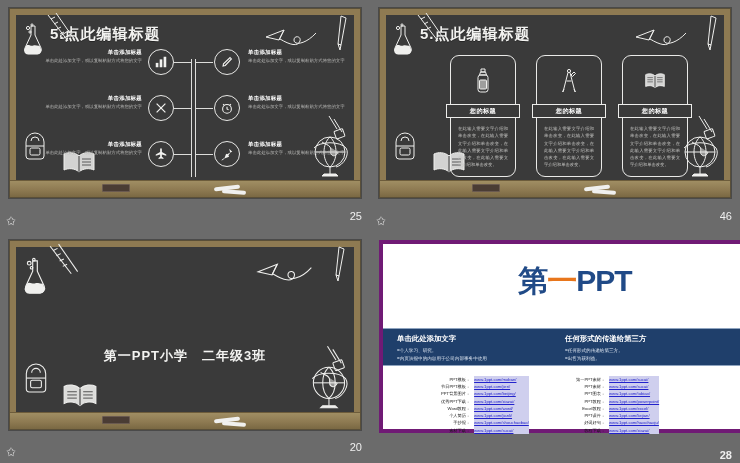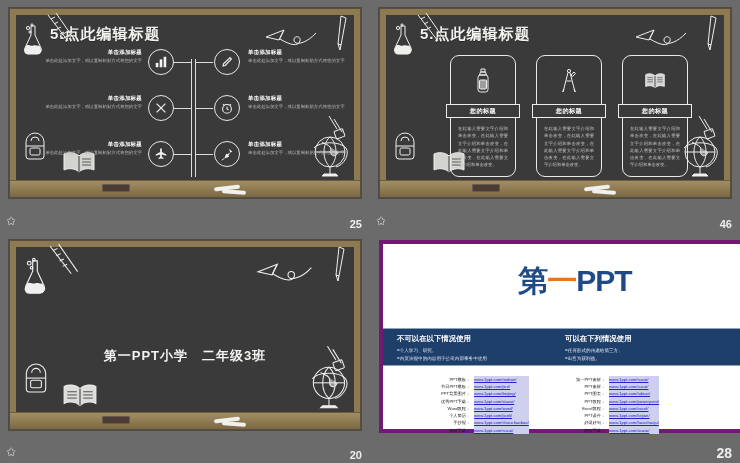--- a/index.html
+++ b/index.html
@@ -51,22 +51,22 @@
   .board-title {
     position: absolute; left: 34px; top: 10px;
     color: #f2f2f0; font-size: 15px; font-weight: bold; letter-spacing: 1px;
     text-shadow: 0 1px 0 rgba(0,0,0,.35);
   }
   .star-page {
     position: absolute; left: 6px; bottom: 3px; width: 14px; height: 14px;
     color: #d8d8d8; font-size: 12px; line-height: 12px;
   }
   .page-num {
-    position: absolute; right: 8px; bottom: 2px;
-    color: #efefef; font-size: 11px; font-weight: bold;
+    position: absolute; right: 8px; bottom: 10px;
+    color: #efefef; font-size: 11px; font-weight: normal;
   }
 
   
   .deco { position: absolute; pointer-events: none; }
   .deco svg { display:block; }
 
   
   .tree { position: absolute; left: 0; top: 0; right: 0; bottom: 0; }
   .node-circle {
     position: absolute; width: 26px; height: 26px; border-radius: 50%;
@@ -156,21 +156,21 @@
   .links-col { position:absolute; top:0; display:flex; gap:4px; }
   .links-col.l { left:58px; }
   .links-col.r { left:193px; }
   .links-labels { text-align:right; }
   .links-label { font-size:4.2px; line-height:1.72; color:#1a1a1a; white-space:nowrap;}
   .links-urls { }
   .links-url {
     font-size:4.2px; line-height:1.72; color:#2222cc; text-decoration:underline;
     white-space:nowrap; background:#cfcfee;
   }
-  .page-num-dark { position:absolute; right:8px; bottom:2px; color:#efefef; font-size:14px; font-weight:bold; }
+  .page-num-dark { position:absolute; right:8px; bottom:2px; color:#efefef; font-size:11px; font-weight:bold; }
 </style>
 </head>
 <body>
 
 <div class="grid">
 
   <div class="cell">
     <div class="slide-board">
       <div class="board-inner">
 
@@ -547,26 +547,26 @@
 
   <div class="cell">
     <div class="white-slide">
 
       <div class="logo-wrap">
         <div class="logo-main"><span>第</span><span class="dash">一</span><span>PPT</span></div>
       </div>
 
       <div class="blue-band">
         <div class="band-col l">
-          <div class="band-h">不可以在以下情况使用</div>
+          <div class="band-h">单击此处添加文字</div>
           <div class="band-li">=个人学习、研究。</div>
           <div class="band-li">=内页演报中的内容用于公司内部事务中使用</div>
         </div>
         <div class="band-col r">
-          <div class="band-h">可以在下列情况使用</div>
+          <div class="band-h">任何形式的传递给第三方</div>
           <div class="band-li">=任何形式的传递给第三方。</div>
           <div class="band-li">=出售为获利益。</div>
         </div>
       </div>
 
       <div class="links-area">
         <div class="links-col l">
           <div class="links-labels">
             <div class="links-label">PPT模板：</div>
             <div class="links-label">节日PPT模板：</div>

